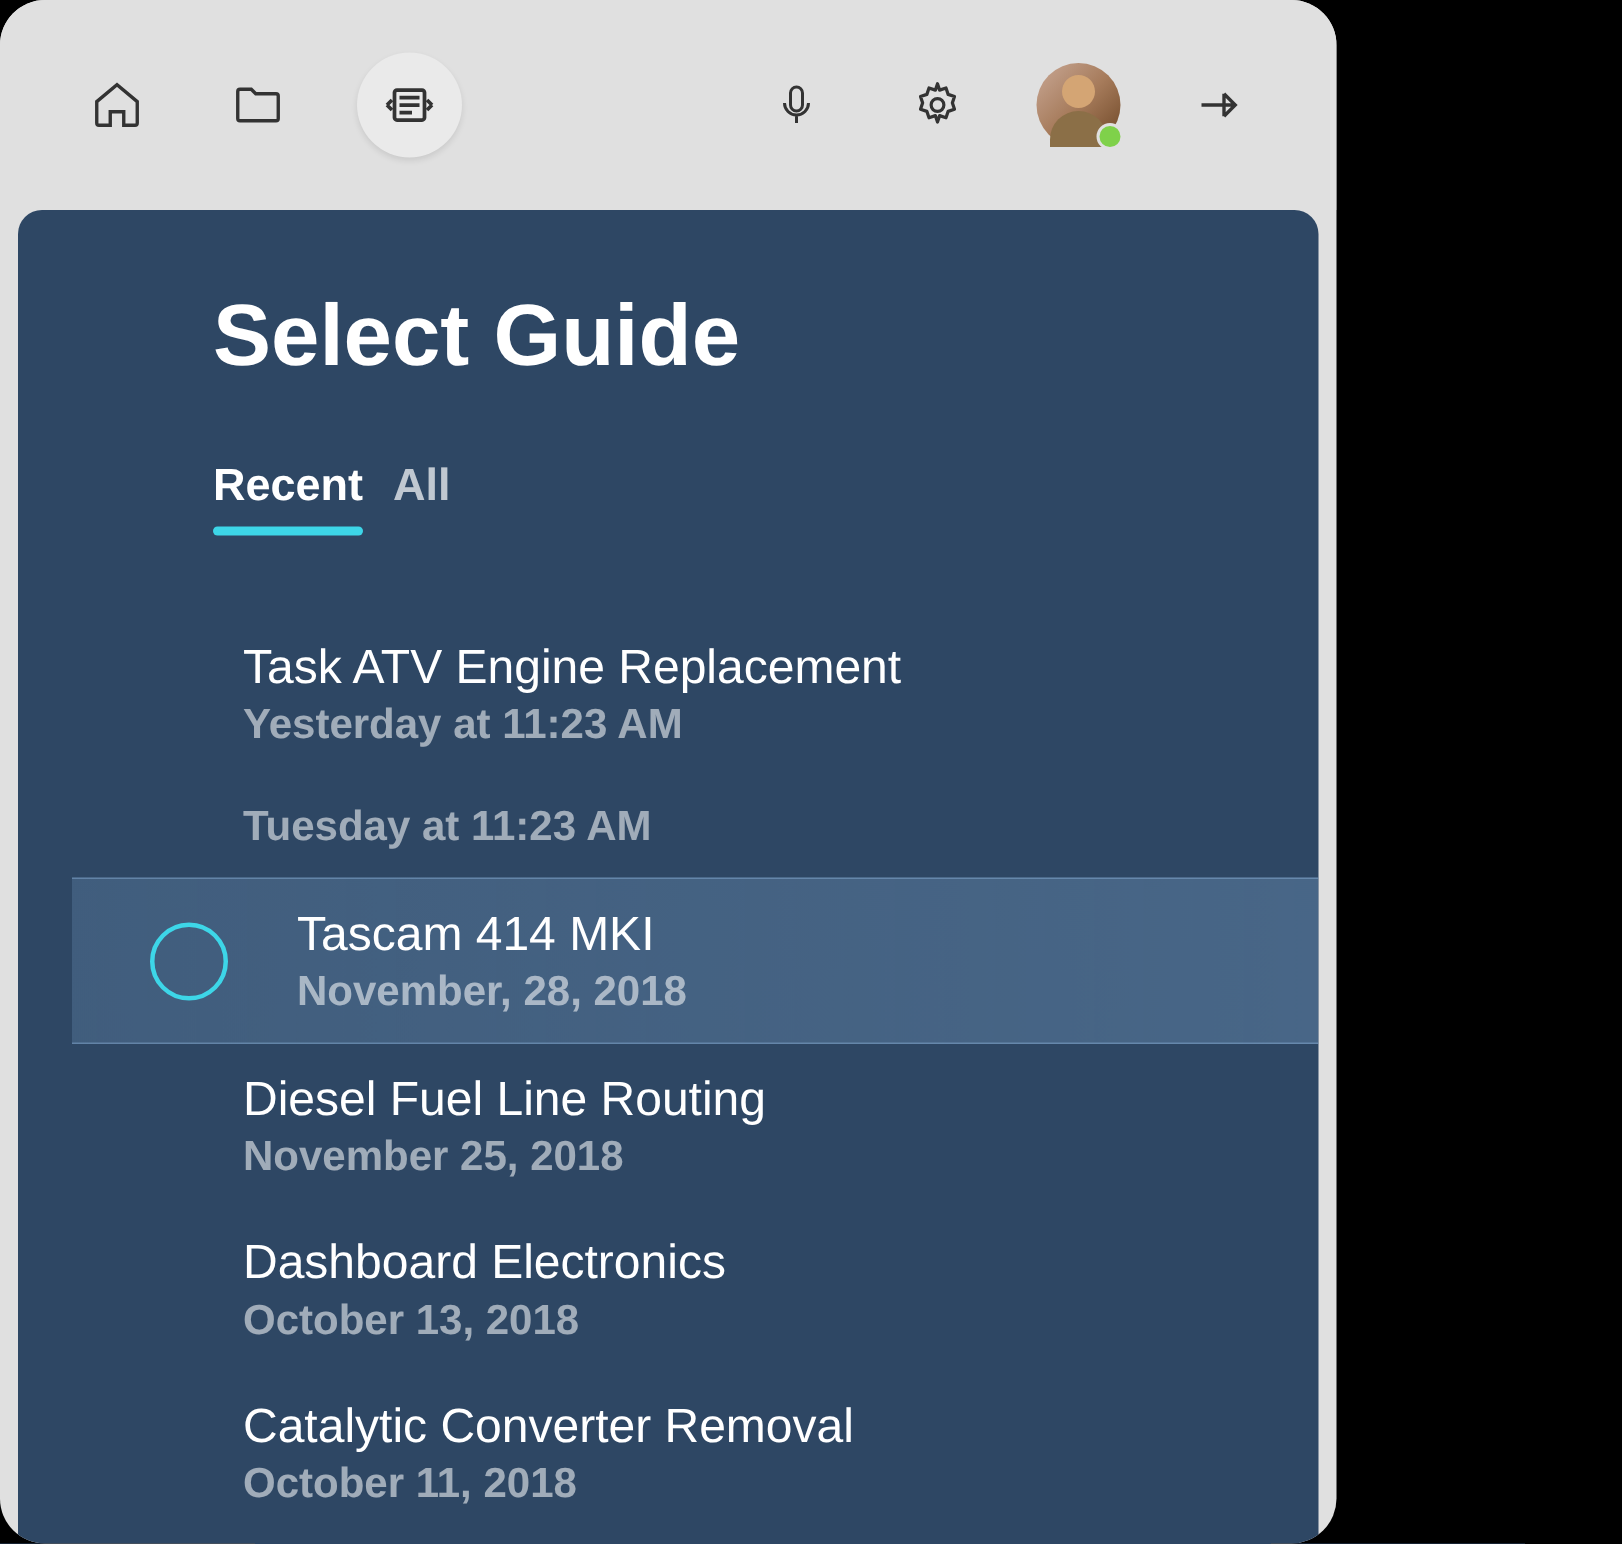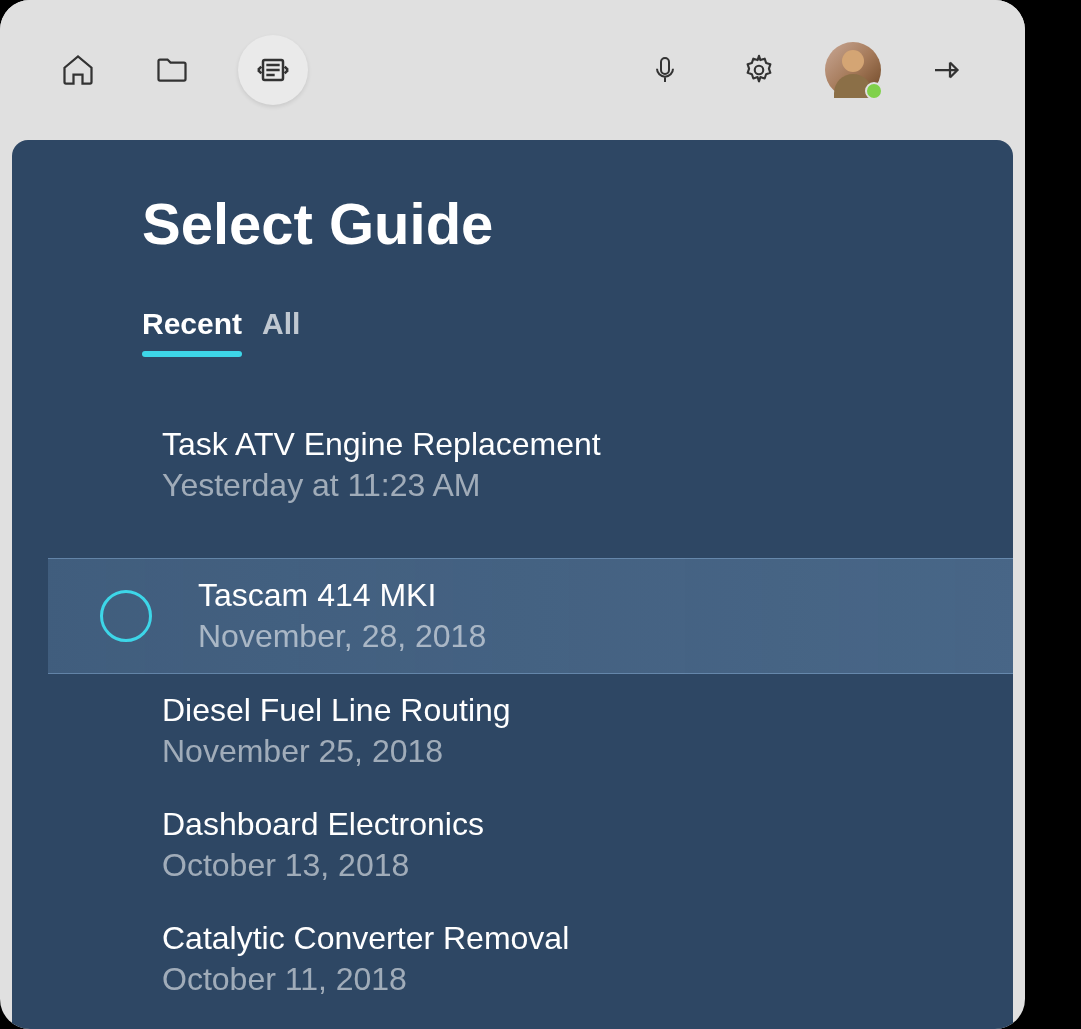--- a/index.html
+++ b/index.html
@@ -4,21 +4,21 @@
   <style>
     * { margin: 0; padding: 0; box-sizing: border-box; }
     body {
       font-family: 'Segoe UI', -apple-system, BlinkMacSystemFont, sans-serif;
       background: #000;
       width: 1081px;
       height: 1029px;
       overflow: hidden;
     }
     .window {
-      width: 1025px;
+      width: 891px;
       height: 1029px;
       background: #e0e0e0;
       border-radius: 30px;
       overflow: hidden;
       display: flex;
       flex-direction: column;
     }
     .toolbar {
       height: 140px;
       display: flex;
@@ -114,22 +114,22 @@
       margin-left: 36px;
     }
     .item-title {
       color: #fff;
       font-size: 32px;
       font-weight: 400;
       margin-bottom: 4px;
     }
     .item-date {
       color: rgba(255,255,255,0.55);
-      font-size: 32px;
-      font-weight: 400;
+      font-size: 28px;
+      font-weight: 700;
     }
     .radio-circle {
       position: absolute;
       left: 52px; top: 50%; transform: translateY(-50%);
       width: 52px; height: 52px;
       border: 3px solid #3dd6e8;
       border-radius: 50%;
     }
     svg { display: block; }
   </style>
@@ -191,20 +191,21 @@
         <div class="tab">All</div>
       </div>
     </div>
 
     <div class="list">
       <div class="list-item">
         <div class="item-title">Task ATV Engine Replacement</div>
         <div class="item-date">Yesterday at 11:23 AM</div>
       </div>
       <div class="list-item">
+        <div class="item-date">Tuesday at 11:23 AM</div>
       </div>
       <div class="list-item selected">
         <div class="radio-circle"></div>
         <div class="item-title">Tascam 414 MKI</div>
         <div class="item-date">November, 28, 2018</div>
       </div>
       <div class="list-item">
         <div class="item-title">Diesel Fuel Line Routing</div>
         <div class="item-date">November 25, 2018</div>
       </div>

